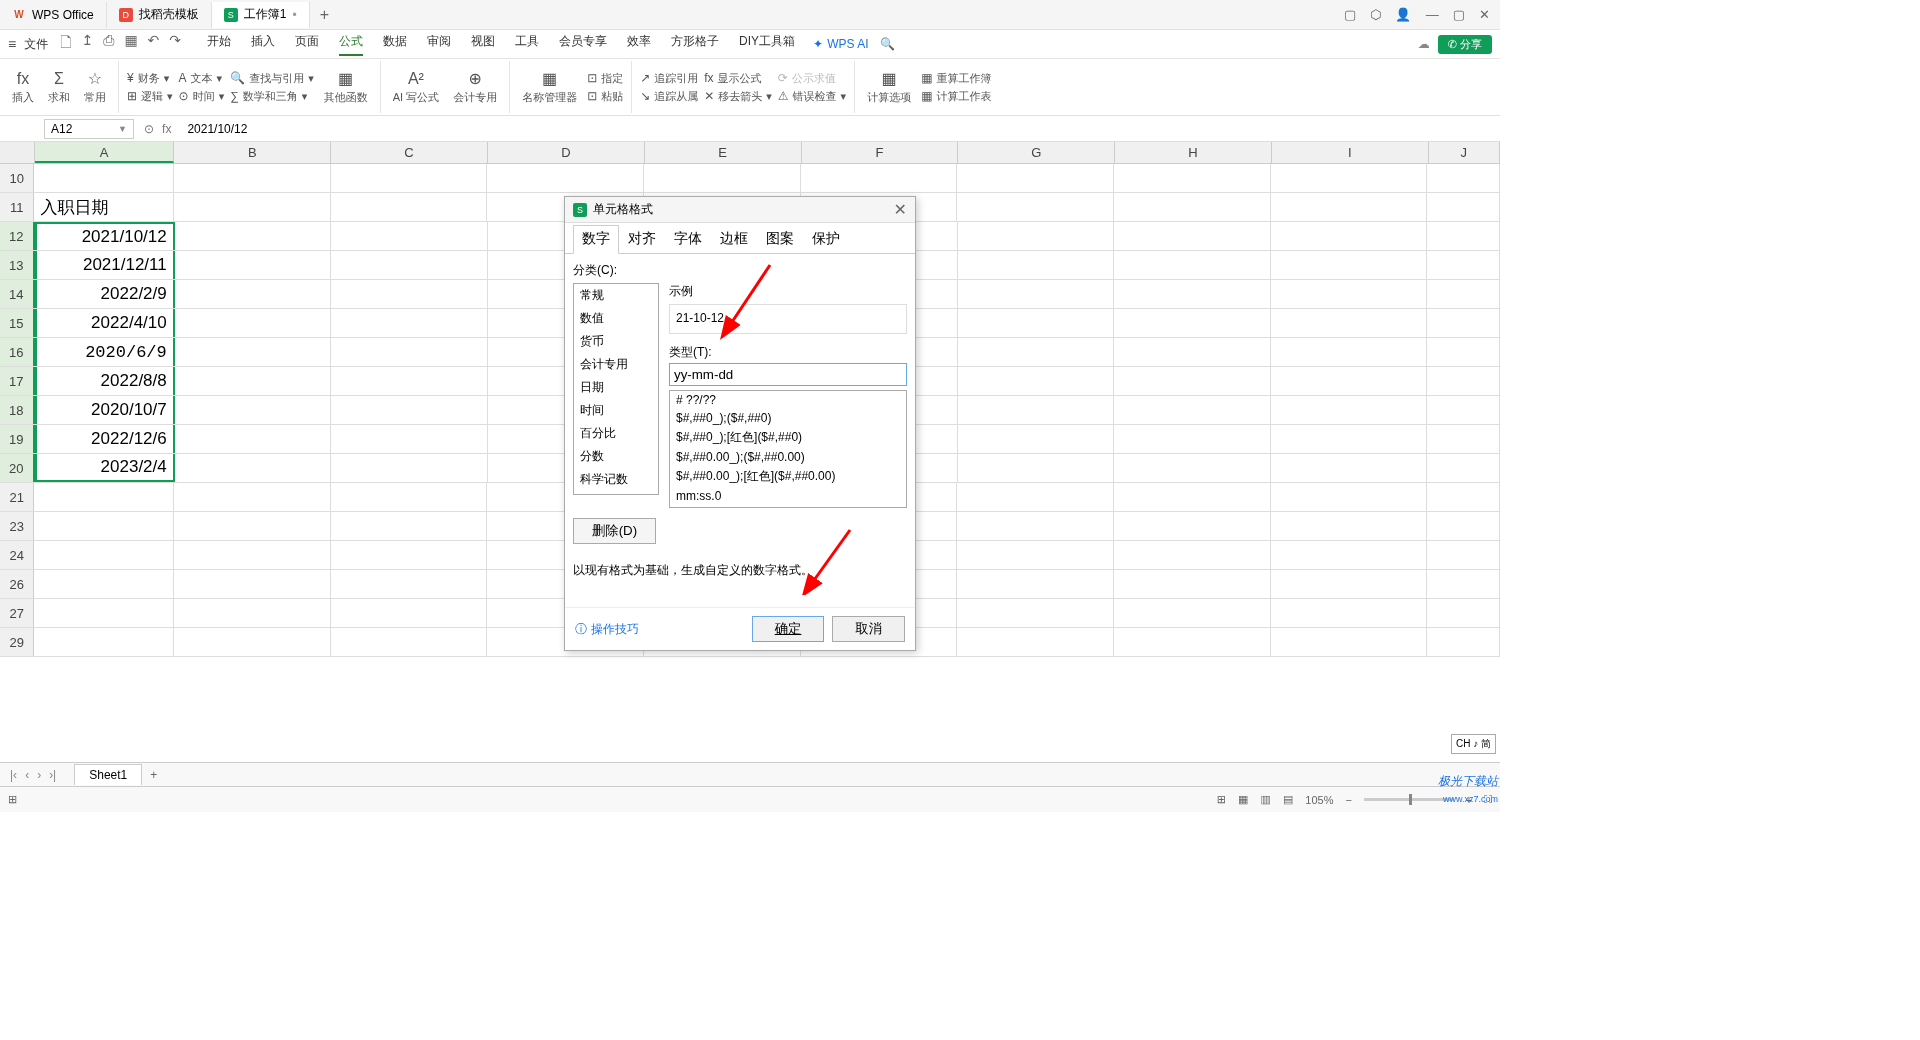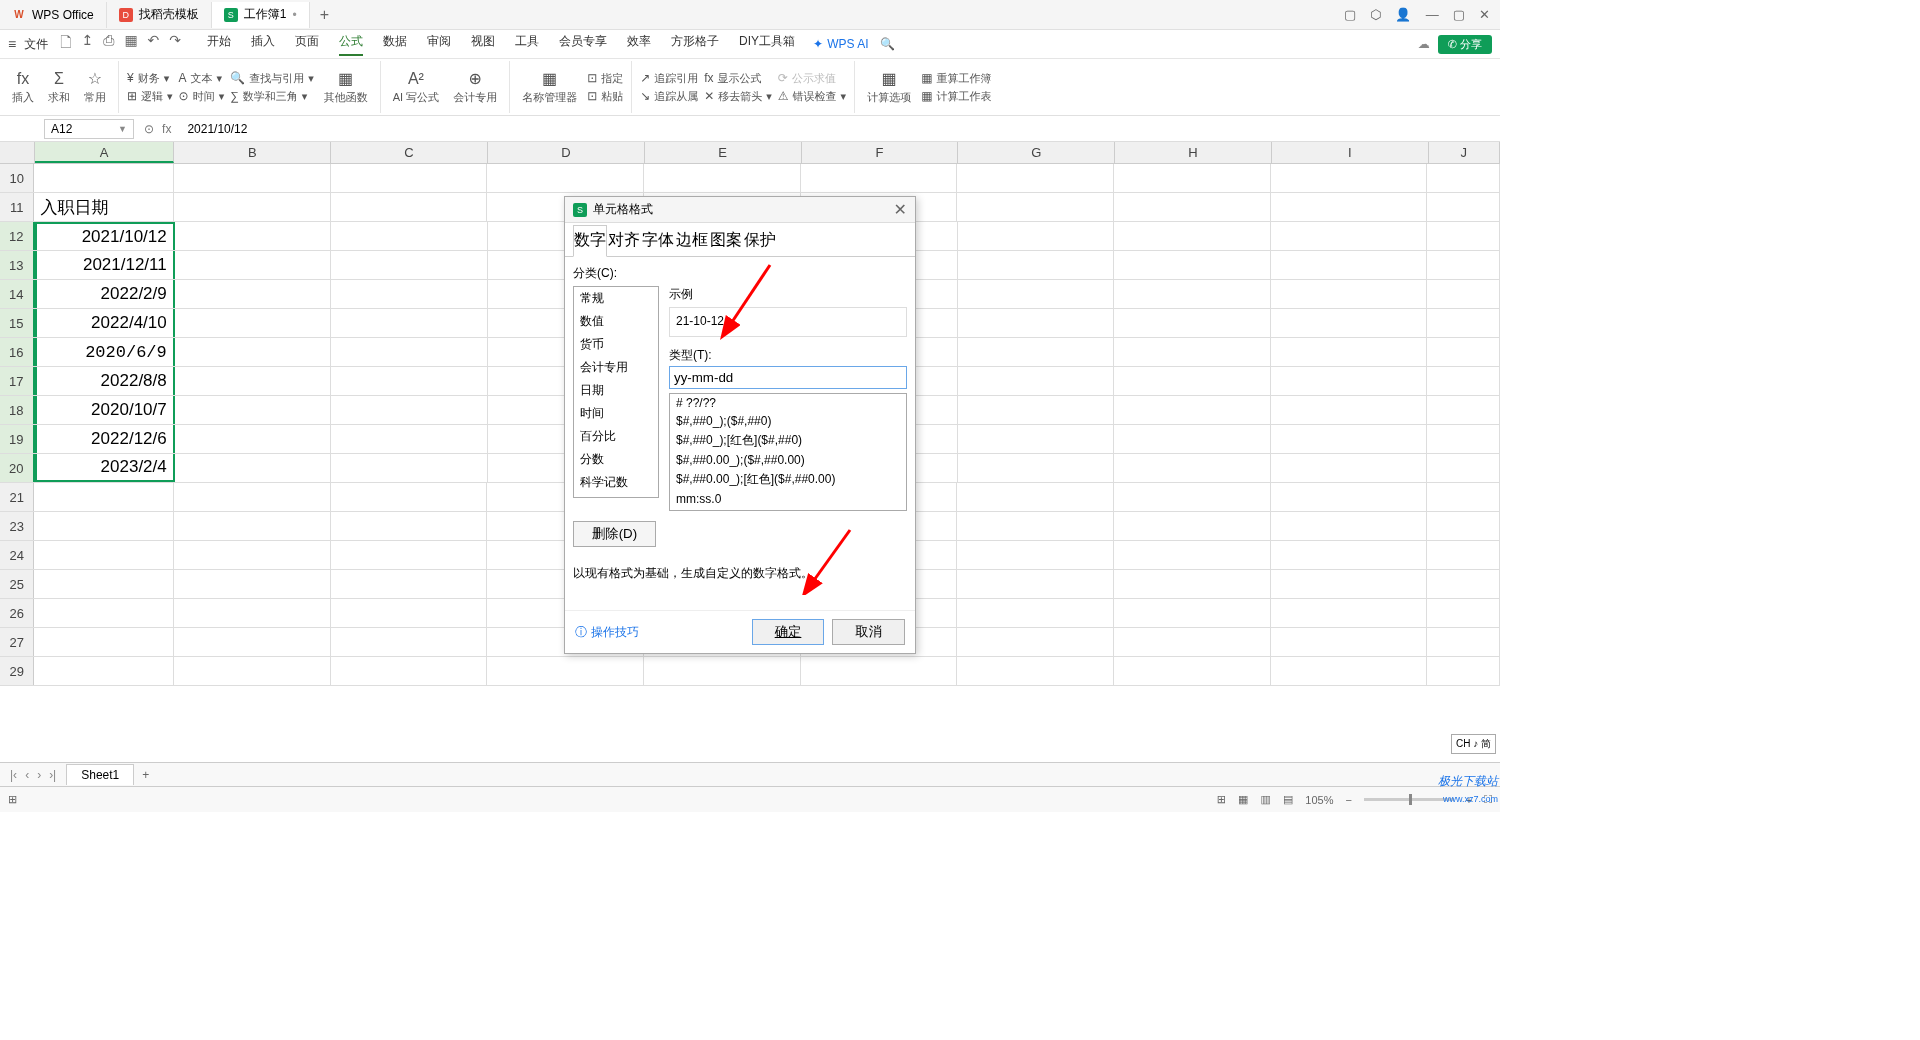--- a/index.html
+++ b/index.html
@@ -66,42 +66,42 @@
 .cell.selrange { border-right: 2px solid #0f9d58; }
 .row.seltop .cell.selrange { border-top: 2px solid #0f9d58; }
 .row.selbot .cell.selrange { border-bottom: 2px solid #0f9d58; }
 
 
 .dialog { position: absolute; left: 564px; top: 196px; width: 352px; background: #fff; border: 1px solid #aaa; box-shadow: 2px 2px 8px rgba(0,0,0,.2); font-size: 12px; }
 .dlg-title { height: 26px; background: #f5f5f5; display: flex; align-items: center; padding: 0 8px; gap: 6px; border-bottom: 1px solid #ddd; }
 .dlg-title .xls { width: 14px; height: 14px; }
 .dlg-close { margin-left: auto; font-size: 16px; color: #666; }
 .dlg-tabs { display: flex; border-bottom: 1px solid #ccc; padding: 2px 8px 0; gap: 0; }
-.dlg-tab { padding: 4px 0; border: 1px solid transparent; font-size: 16px; }
+.dlg-tab { padding: 4px 8px; border: 1px solid transparent; font-size: 14px; }
 .dlg-tab.active { border: 1px solid #ccc; border-bottom: 1px solid #fff; margin-bottom: -1px; }
 .dlg-body { padding: 8px; }
 .dlg-row { display: flex; gap: 10px; }
 .catlist { width: 86px; border: 1px solid #aaa; height: 212px; overflow: hidden; }
 .catlist div { padding: 3px 6px; }
 .right-col { flex: 1; }
 .prev-box { border: 1px solid #ddd; margin: 4px 0 10px; padding: 6px; height: 30px; }
 .type-input { width: 100%; border: 1px solid #6aa7e8; padding: 3px 4px; margin: 2px 0 4px; outline: none; }
 .fmtlist { border: 1px solid #aaa; height: 118px; overflow-y: scroll; }
 .fmtlist div { padding: 2px 6px; }
 .del-btn { margin: 10px 0; padding: 3px 18px; border: 1px solid #aaa; background: #f5f5f5; }
 .dlg-footer { display: flex; justify-content: space-between; align-items: center; padding: 8px 10px; border-top: 1px solid #eee; }
 .dlg-footer .tip { color: #1a73e8; display: flex; align-items: center; gap: 4px; }
 .dlg-btns { display: flex; gap: 8px; }
 .dlg-btn { padding: 3px 22px; border: 1px solid #aaa; background: #f0f0f0; }
 .dlg-btn.primary { border: 1px solid #6aa7e8; text-decoration: underline; }
 
 
 .sheettabs { position: absolute; bottom: 26px; left: 0; right: 0; height: 24px; border-top: 1px solid #ccc; display: flex; align-items: center; font-size: 12px; background: #f8f8f8; }
 .sheettabs .nav { display: flex; gap: 8px; padding: 0 10px; color: #888; }
-.sheettabs .stab { padding: 3px 14px; background: #fff; border: 1px solid #ccc; border-bottom: none; }
+.sheettabs .stab { padding: 3px 14px; background: #fff; border: 1px solid #ccc; border-bottom: none; margin-left: 8px; }
 .sheettabs .add { padding: 0 8px; color: #666; }
 
 
 .statusbar { position: absolute; bottom: 0; left: 0; right: 0; height: 26px; border-top: 1px solid #ccc; display: flex; align-items: center; font-size: 11px; color: #666; padding: 0 8px; background: #f8f8f8; }
 .statusbar .right { margin-left: auto; display: flex; gap: 12px; align-items: center; }
 .zoom-slider { width: 90px; height: 3px; background: #ccc; position: relative; }
 .zoom-slider::after { content: ''; position: absolute; left: 50%; top: -4px; width: 3px; height: 11px; background: #888; }
 
 .ime-badge { position: absolute; right: 4px; top: 734px; border: 1px solid #aaa; padding: 2px 4px; font-size: 10px; background: #fff; }
 .watermark { position: absolute; right: 2px; bottom: 22px; font-size: 12px; color: #1a73e8; font-style: italic; }
@@ -468,33 +468,20 @@
         <div class="cell" style="width: 198px;"></div>
         <div class="cell" style="width: 198px;"></div>
         <div class="cell" style="width: 198px;"></div>
         <div class="cell" style="width: 198px;"></div>
         <div class="cell" style="width: 198px;"></div>
         <div class="cell" style="width: 198px;"></div>
         <div class="cell" style="width: 90px;"></div>
       </div>
       <div class="row">
         <div class="rh">24</div>
-        <div class="cell" style="width: 176px;"></div>
-        <div class="cell" style="width: 198px;"></div>
-        <div class="cell" style="width: 198px;"></div>
-        <div class="cell" style="width: 198px;"></div>
-        <div class="cell" style="width: 198px;"></div>
-        <div class="cell" style="width: 198px;"></div>
-        <div class="cell" style="width: 198px;"></div>
-        <div class="cell" style="width: 198px;"></div>
-        <div class="cell" style="width: 198px;"></div>
-        <div class="cell" style="width: 90px;"></div>
-      </div>
-      <div class="row">
-        <div class="rh">25</div>
         <div class="cell" style="width: 176px;"></div>
         <div class="cell" style="width: 198px;"></div>
         <div class="cell" style="width: 198px;"></div>
         <div class="cell" style="width: 198px;"></div>
         <div class="cell" style="width: 198px;"></div>
         <div class="cell" style="width: 198px;"></div>
         <div class="cell" style="width: 198px;"></div>
         <div class="cell" style="width: 198px;"></div>
         <div class="cell" style="width: 198px;"></div>
         <div class="cell" style="width: 90px;"></div>

